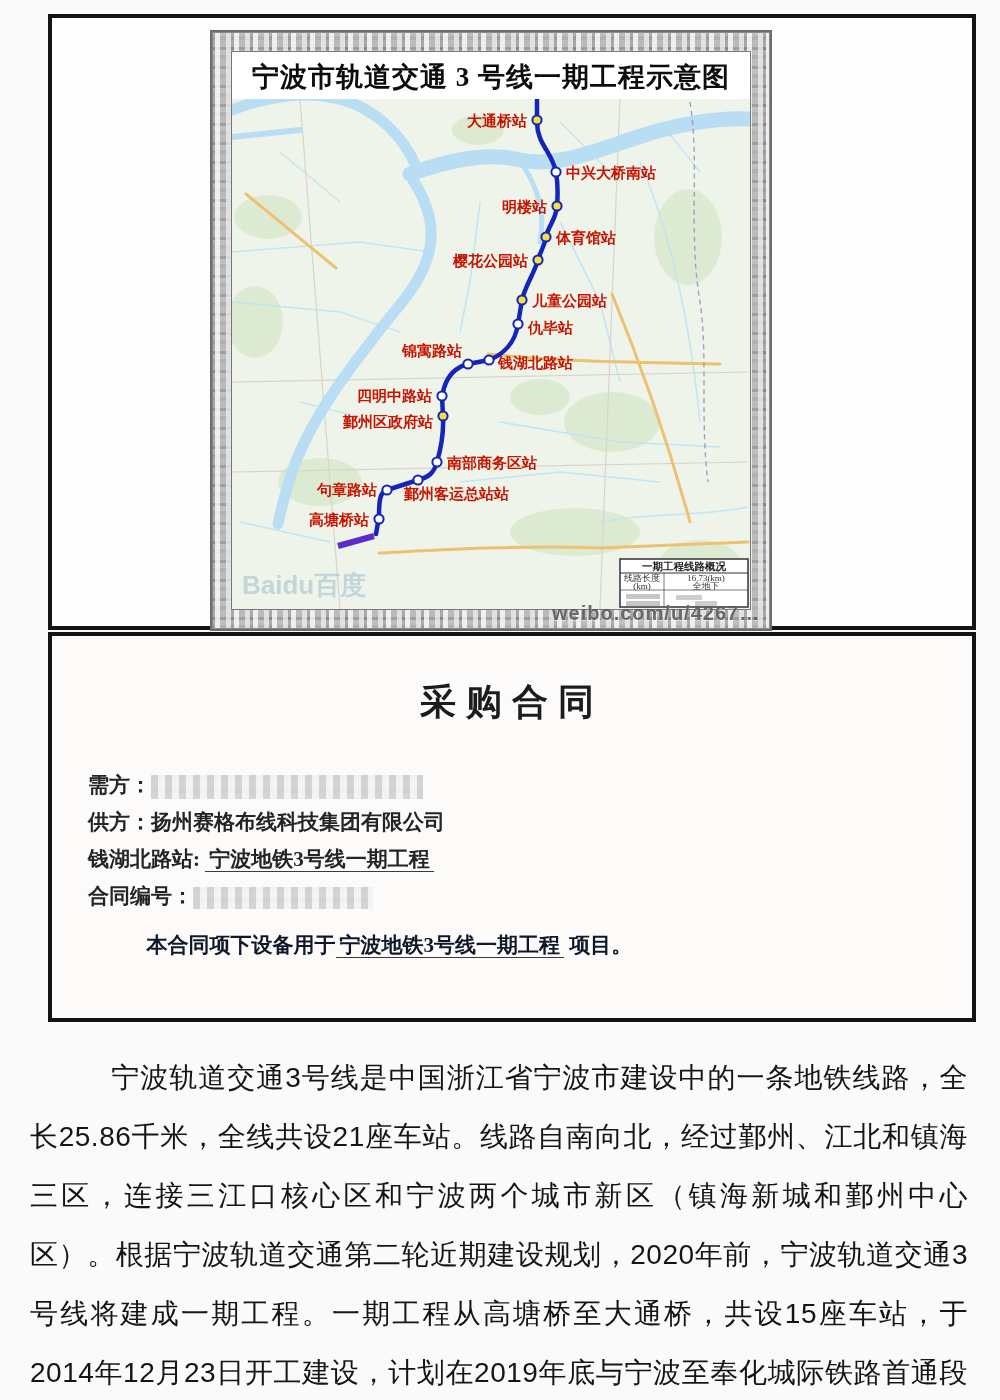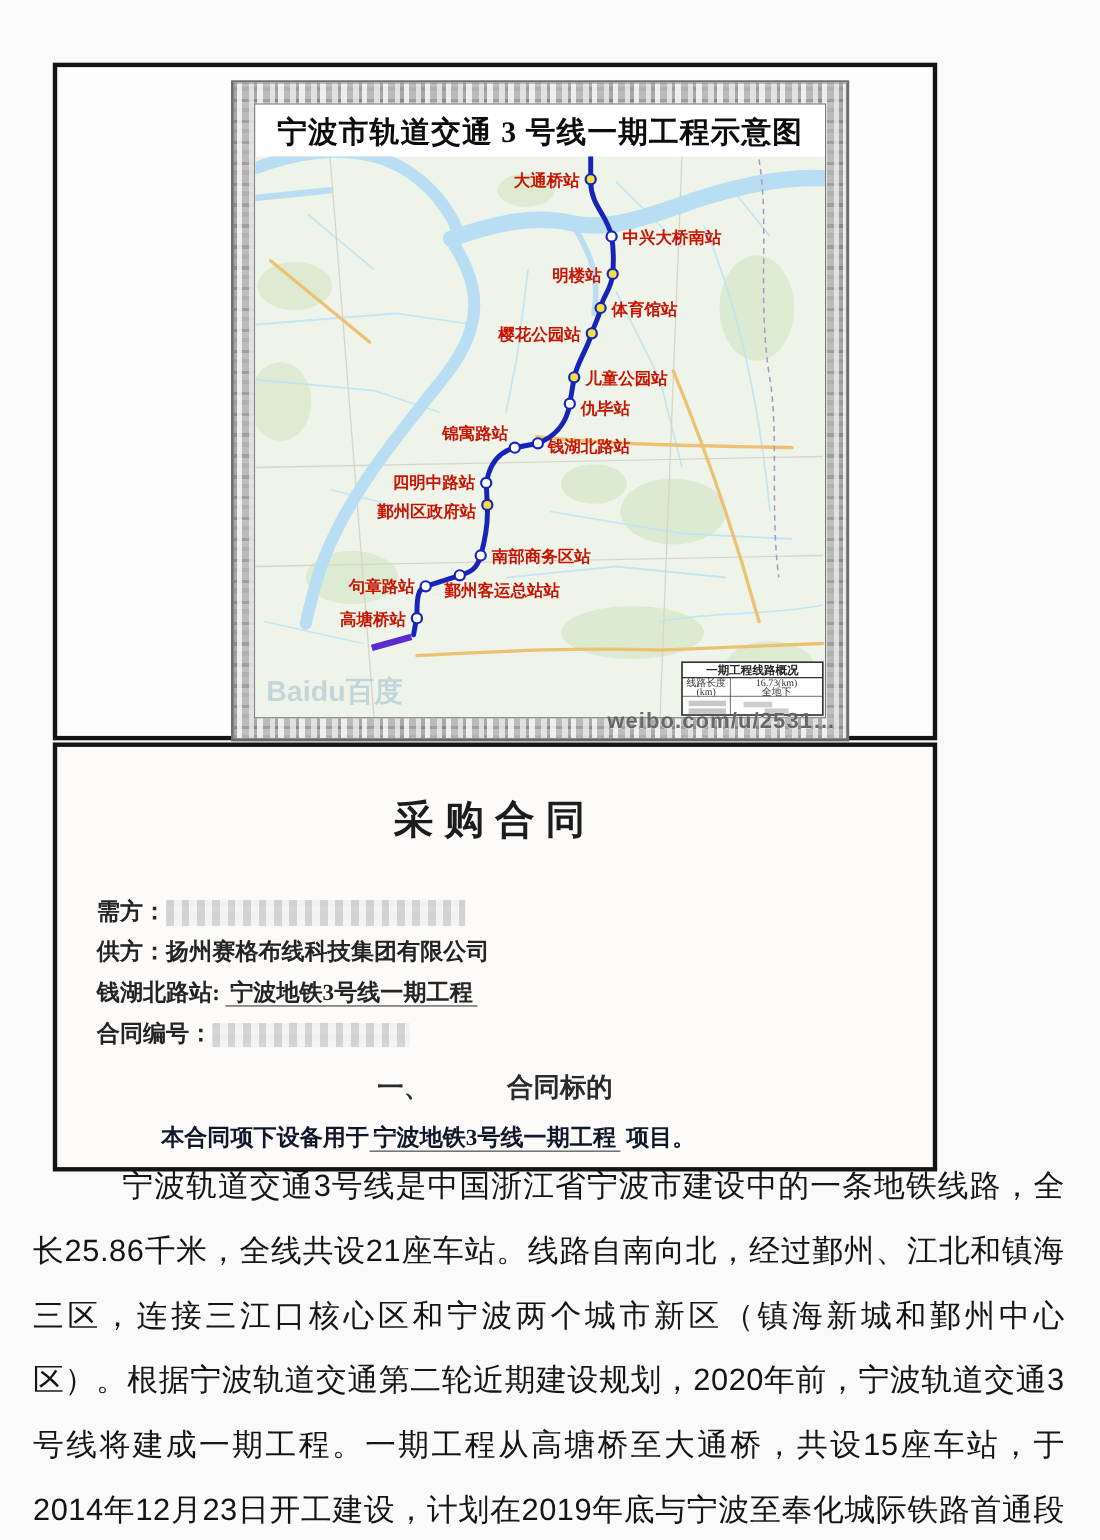--- a/index.html
+++ b/index.html
@@ -6,24 +6,23 @@
   body{
     width:1000px;height:1400px;
     background:#fafafa;
     font-family:"Liberation Sans",sans-serif;
     color:#111;
     position:relative;
     overflow:hidden;
   }
   
   .img-block{
-    position:absolute;left:48px;width:804px;
+    position:absolute;left:48px;width:928px;
     background:#fdfdfd;border:4px solid #141414;
     box-sizing:border-box;
-    margin-top:43px;
   }
   #map-block{top:14px;height:616px;}
   #contract-block{top:632px;height:390px;background:#fcfbfa;}
 
   
   .ornate-frame{
     position:absolute;left:158px;top:12px;width:562px;
     box-sizing:border-box;
     padding:19px;
     background:
@@ -211,34 +210,33 @@
               <rect x="626" y="592" width="34" height="5" fill="#9a9a9a"></rect>
               <rect x="626" y="599" width="34" height="5" fill="#9a9a9a"></rect>
               <rect x="676" y="593" width="26" height="5" fill="#a6a6a6"></rect>
               <rect x="695" y="599" width="22" height="5" fill="#a6a6a6"></rect>
             </g>
           </g>
         </svg>
       </div>
     </div>
   </div>
-  <div class="weibo-watermark">weibo.com/u/2531…</div>
+  <div class="weibo-watermark">weibo.com/u/4267…</div>
 </div>
 
 <div class="img-block" id="contract-block">
   <div class="contract-pad">
     <div class="contract-title">采购合同</div>
     <div class="contract-parties">
       <div class="cp-left">
         <div class="cp-line"><span>需方：</span><span class="redact w270"></span></div>
         <div class="cp-line"><span>供方：</span><span>扬州赛格布线科技集团有限公司</span></div>
       </div>
       <div class="cp-right">
         <div class="cp-line"><span>钱湖北路站:</span> <span class="u-line">宁波地铁3号线一期工程</span></div>
         <div class="cp-line"><span>合同编号：</span><span class="redact w180"></span></div>
       </div>
     </div>
-    <div class="section-heading"><span>一、</span><span class="gap"></span><span>合同标的</span></div>
     <p class="contract-clause"><span>本合同项下设备用于</span><span class="u-line">宁波地铁3号线一期工程</span> <span>项目。</span></p>
   </div>
 </div>
 
 <p class="article-text">宁波轨道交通3号线是中国浙江省宁波市建设中的一条地铁线路，全长25.86千米，全线共设21座车站。线路自南向北，经过鄞州、江北和镇海三区，连接三江口核心区和宁波两个城市新区（镇海新城和鄞州中心区）。根据宁波轨道交通第二轮近期建设规划，2020年前，宁波轨道交通3号线将建成一期工程。一期工程从高塘桥至大通桥，共设15座车站，于2014年12月23日开工建设，计划在2019年底与宁波至奉化城际铁路首通段贯通运营。</p>
 
 </body></html>

